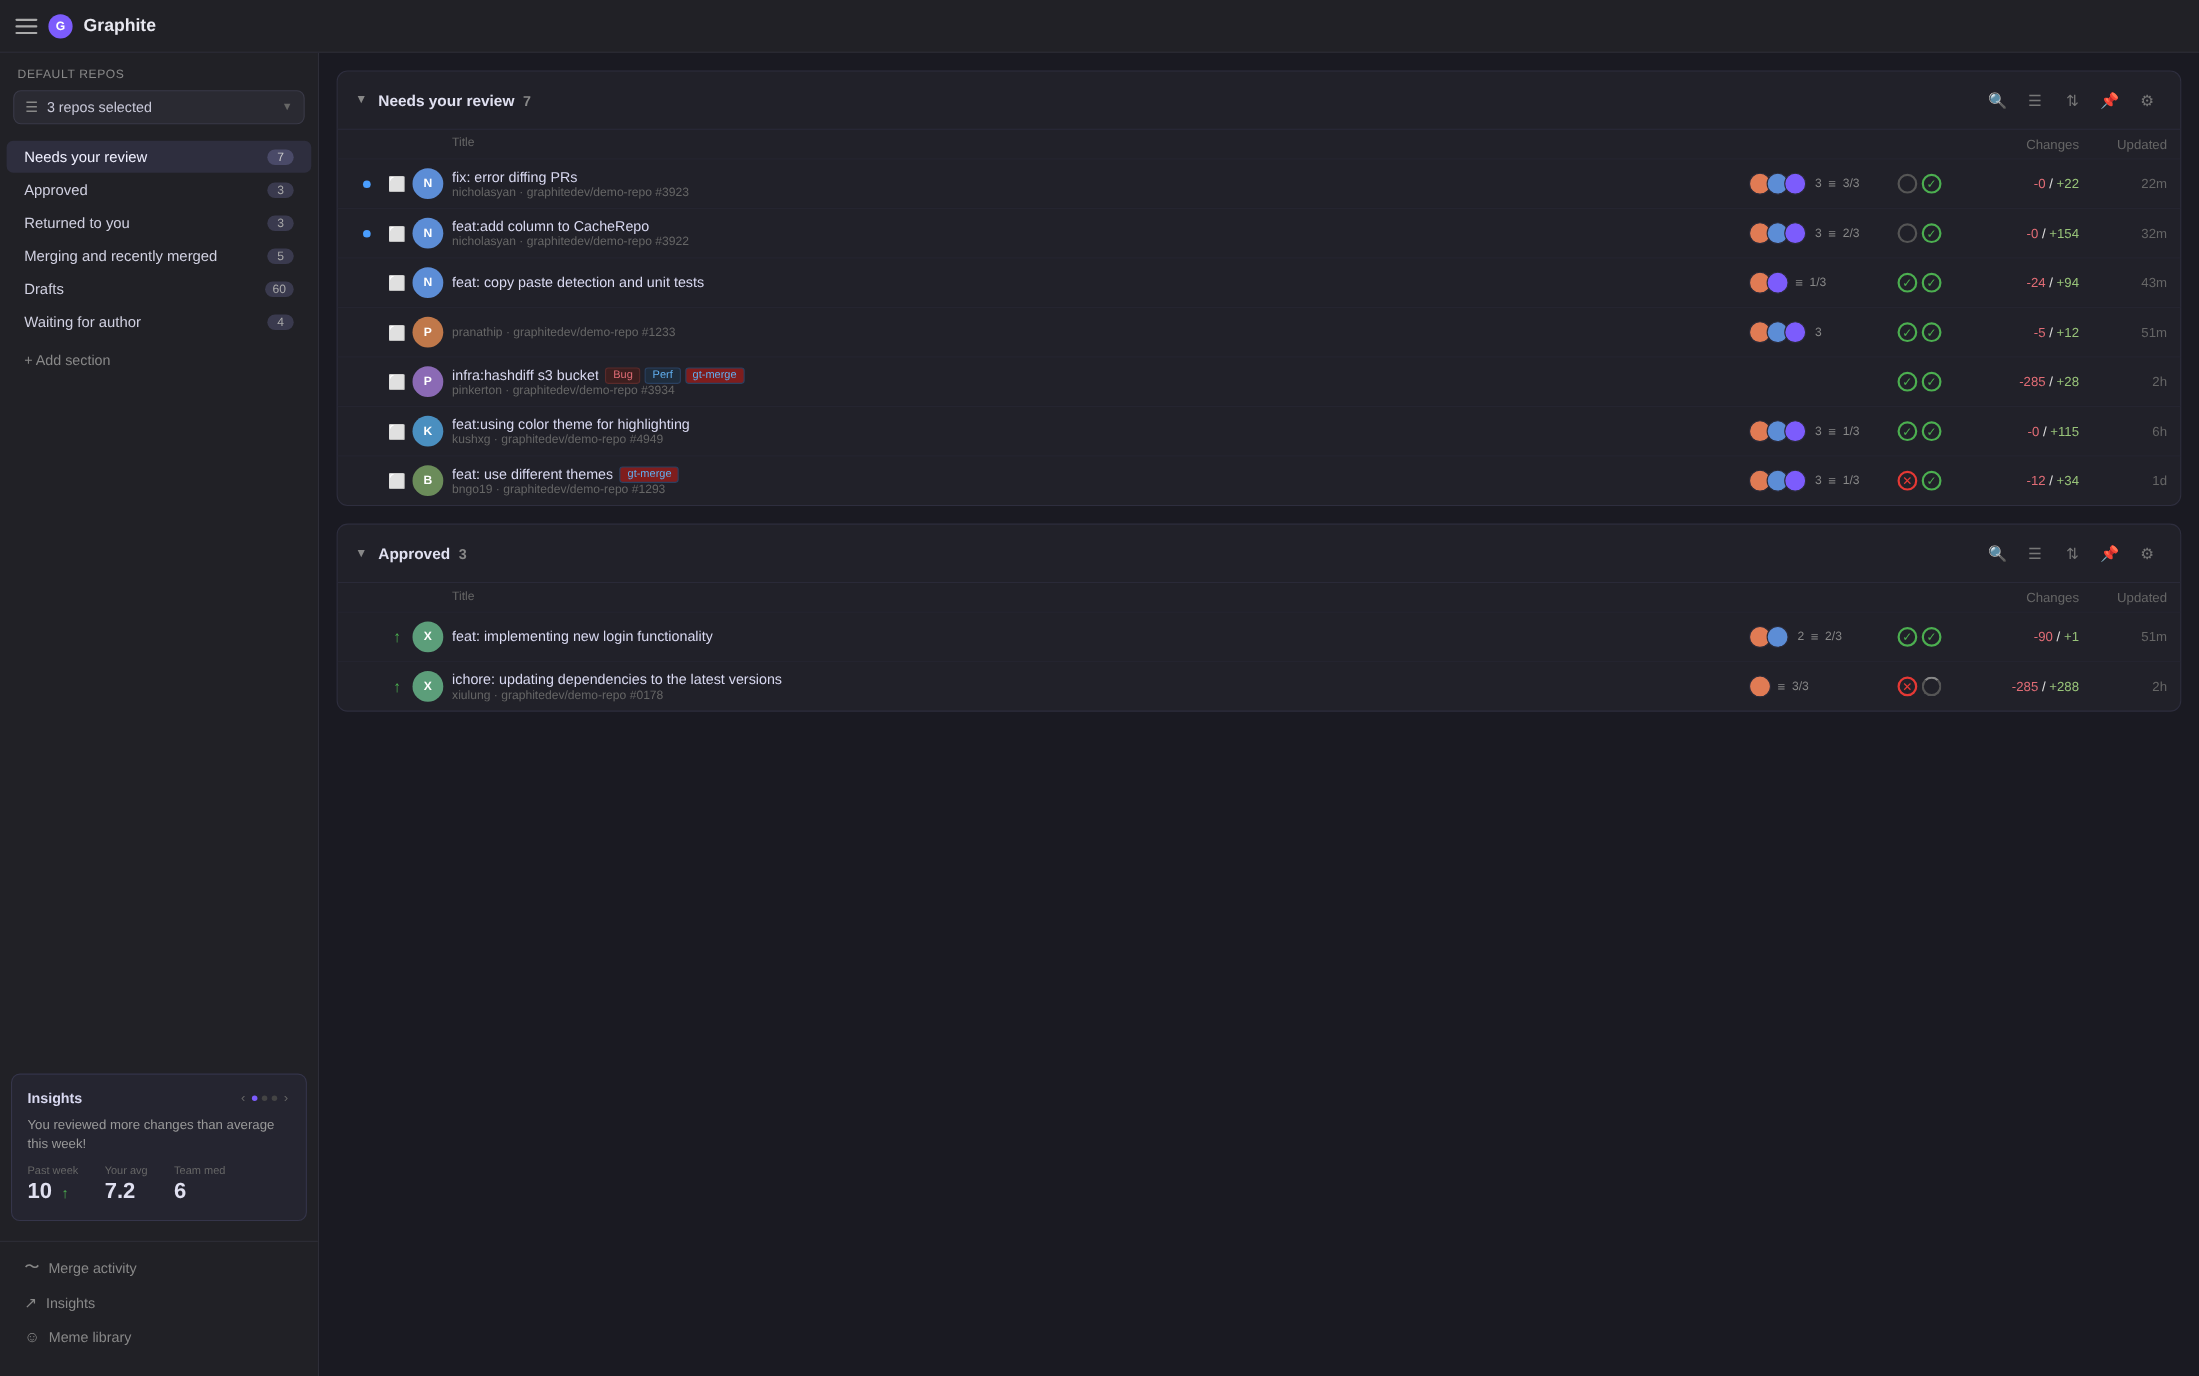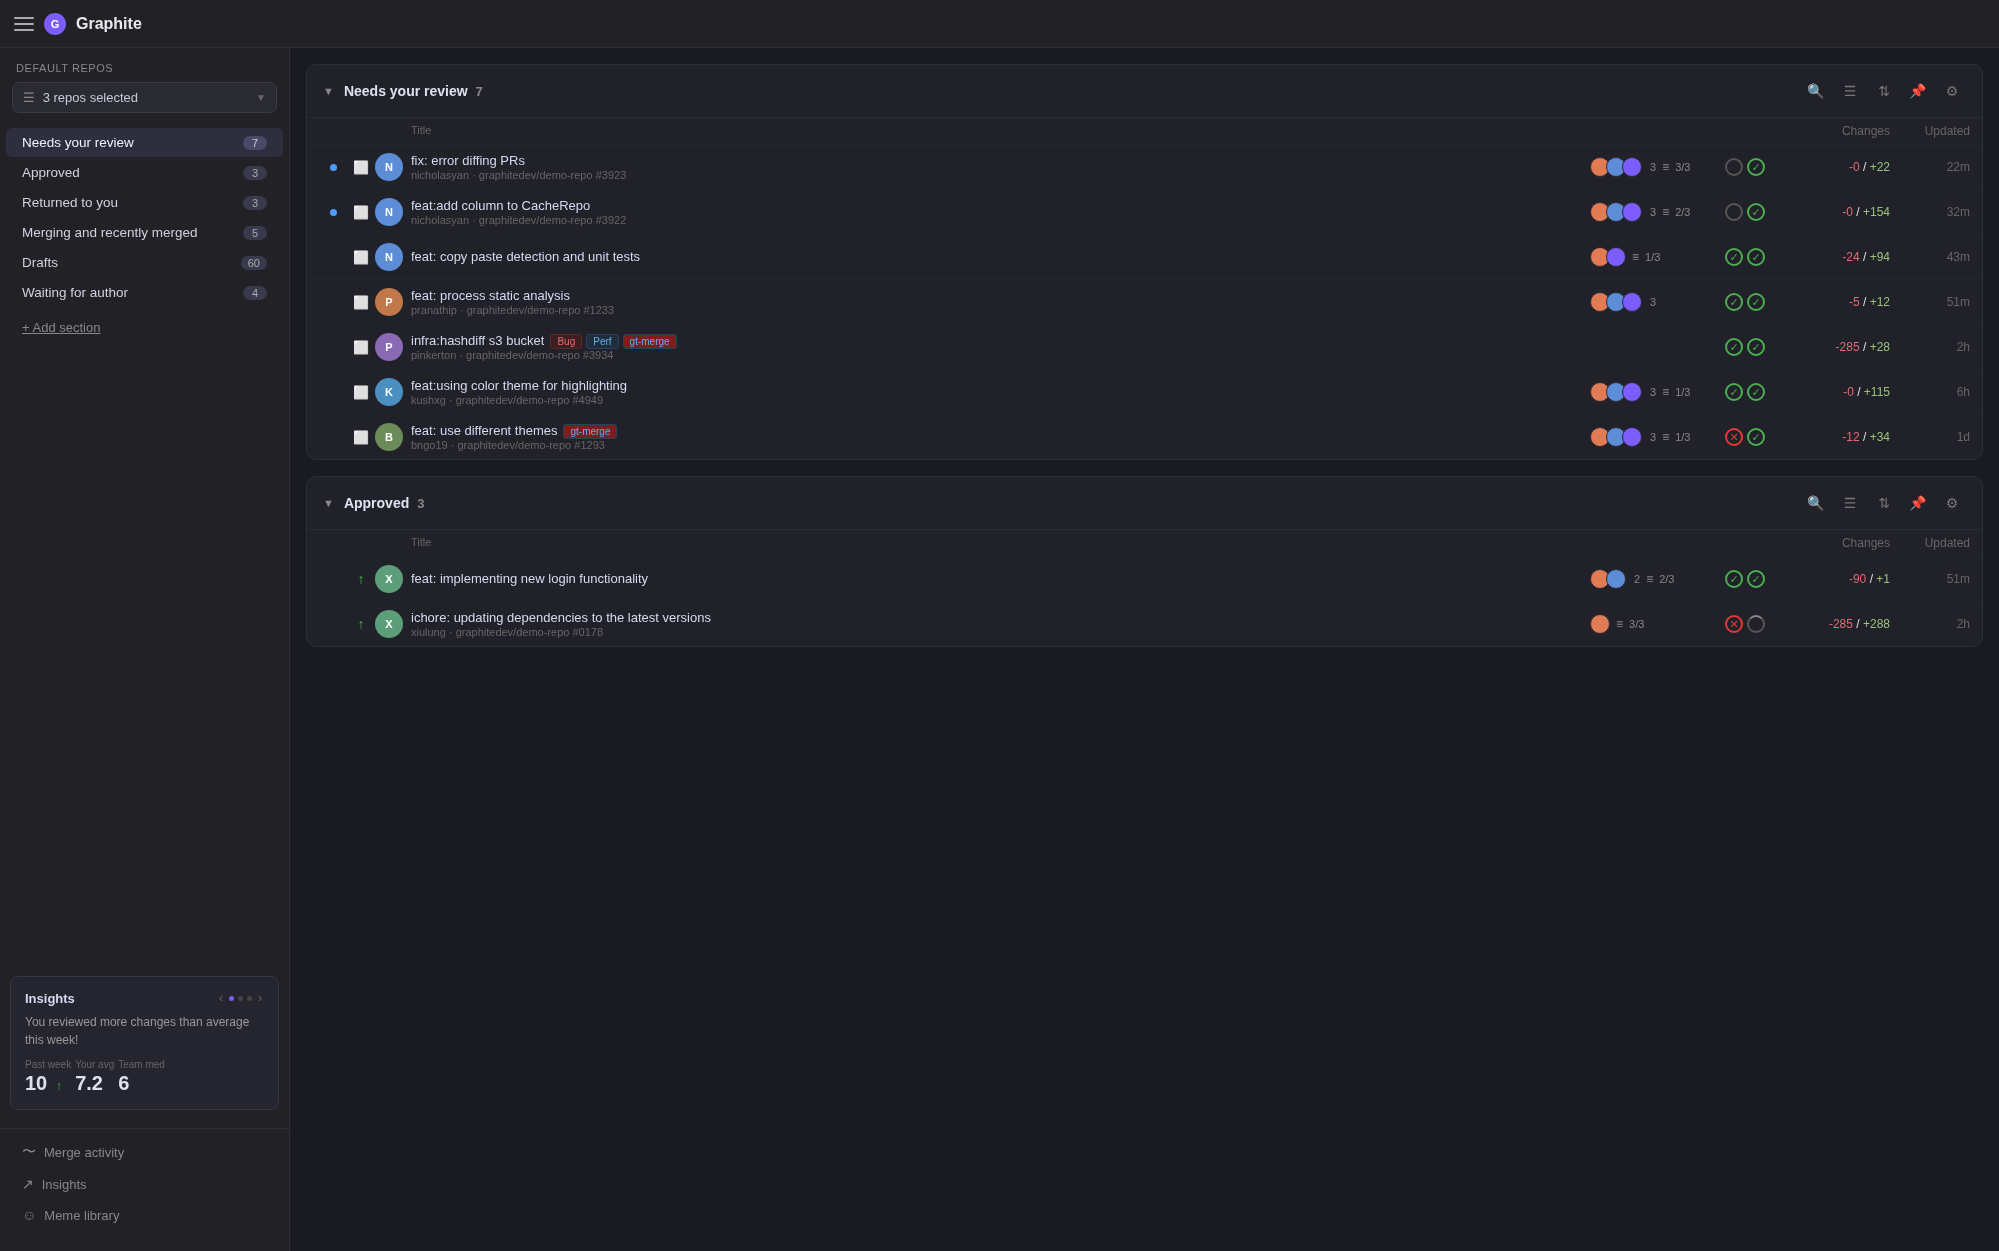--- a/index.html
+++ b/index.html
@@ -107,21 +107,20 @@
     .nav-item.active .nav-item-count { background: #4a4a68; color: #ccc; }
 
     .nav-add {
       display: flex;
       align-items: flex-end;
       padding: 8px 16px;
       cursor: pointer;
       color: #888;
       gap: 6px;
       margin: 4px 6px;
-      text-decoration: underline;
     }
 
     .sidebar-spacer { flex: 1; }
 
     
     .insights-card {
       margin: 10px 10px;
       background: #252530;
       border: 1px solid #35354a;
       border-radius: 8px;
@@ -132,21 +131,21 @@
       align-items: center;
       justify-content: space-between;
       margin-bottom: 6px;
     }
     .insights-card-title { font-weight: 600; font-size: 13px; color: #d8d8f0; }
     .insights-nav { display: flex; align-items: center; gap: 4px; }
     .insights-nav-btn { color: #666; cursor: pointer; font-size: 12px; padding: 2px; }
     .insights-nav-dot { width: 5px; height: 5px; border-radius: 50%; background: #7c5cfc; }
     .insights-nav-dot-inactive { width: 5px; height: 5px; border-radius: 50%; background: #444; }
     .insights-desc { font-size: 12px; color: #999; line-height: 1.5; margin-bottom: 10px; }
-    .insights-stats { display: flex; gap: 4px; margin-bottom: 2px; }
+    .insights-stats { display: flex; gap: 24px; margin-bottom: 2px; }
     .insights-stat-label { font-size: 10px; color: #666; margin-bottom: 2px; }
     .insights-stat-value { font-size: 20px; font-weight: 600; color: #e0e0f0; }
     .insights-stat-value.up { color: #e0e0f0; }
     .insights-arrow-up { color: #4caf50; font-size: 13px; margin-left: 3px; }
 
     .sidebar-bottom-nav { padding: 6px 0; border-top: 1px solid #2e2e38; margin-top: 8px; }
     .sidebar-bottom-item {
       display: flex;
       align-items: center;
       gap: 8px;
@@ -547,24 +546,20 @@
       <div class="col-dot">
         
       </div>
       <div class="col-icon">
         <span style="color:#666;">⬜</span>
       </div>
       <div class="col-avatar">
         <div class="avatar" style="background:#c0784a">P</div>
       </div>
       <div class="col-info">
-        <div style="display:flex;align-items:center;gap:6px;">
-          <span class="pr-title">feat: process static analysis</span>
-
-        </div>
         <span class="pr-sub">pranathip · graphitedev/demo-repo #1233</span>
       </div>
       <div class="col-reviewers">
         <div class="reviewer-avatars">
                 <div class="reviewer-avatar" style="background:#e07b54"></div>
                 <div class="reviewer-avatar" style="background:#5c8dd6"></div>
                 <div class="reviewer-avatar" style="background:#7c5cfc"></div>
               </div>
               <span class="reviewer-count">3</span>
       </div>

